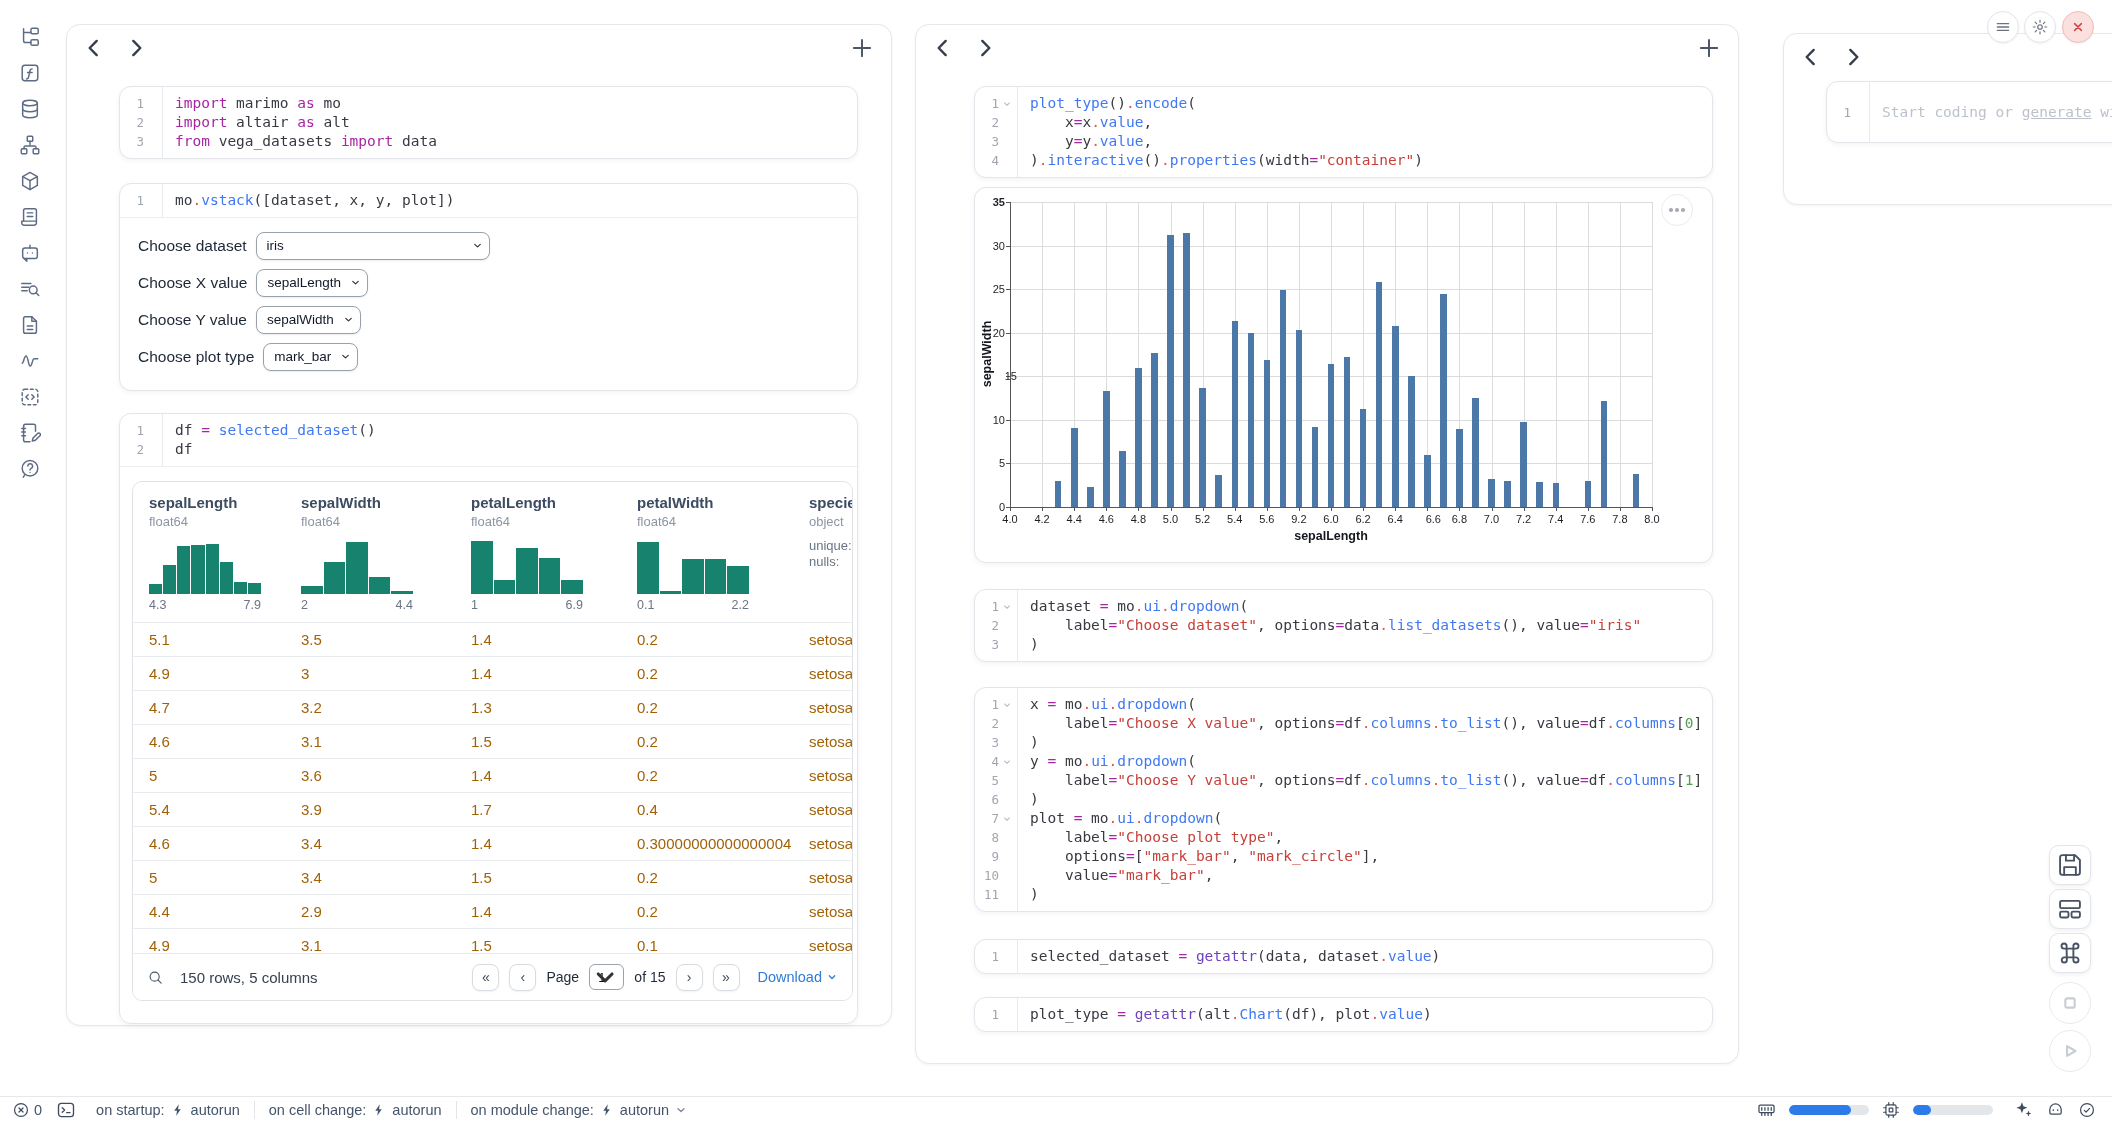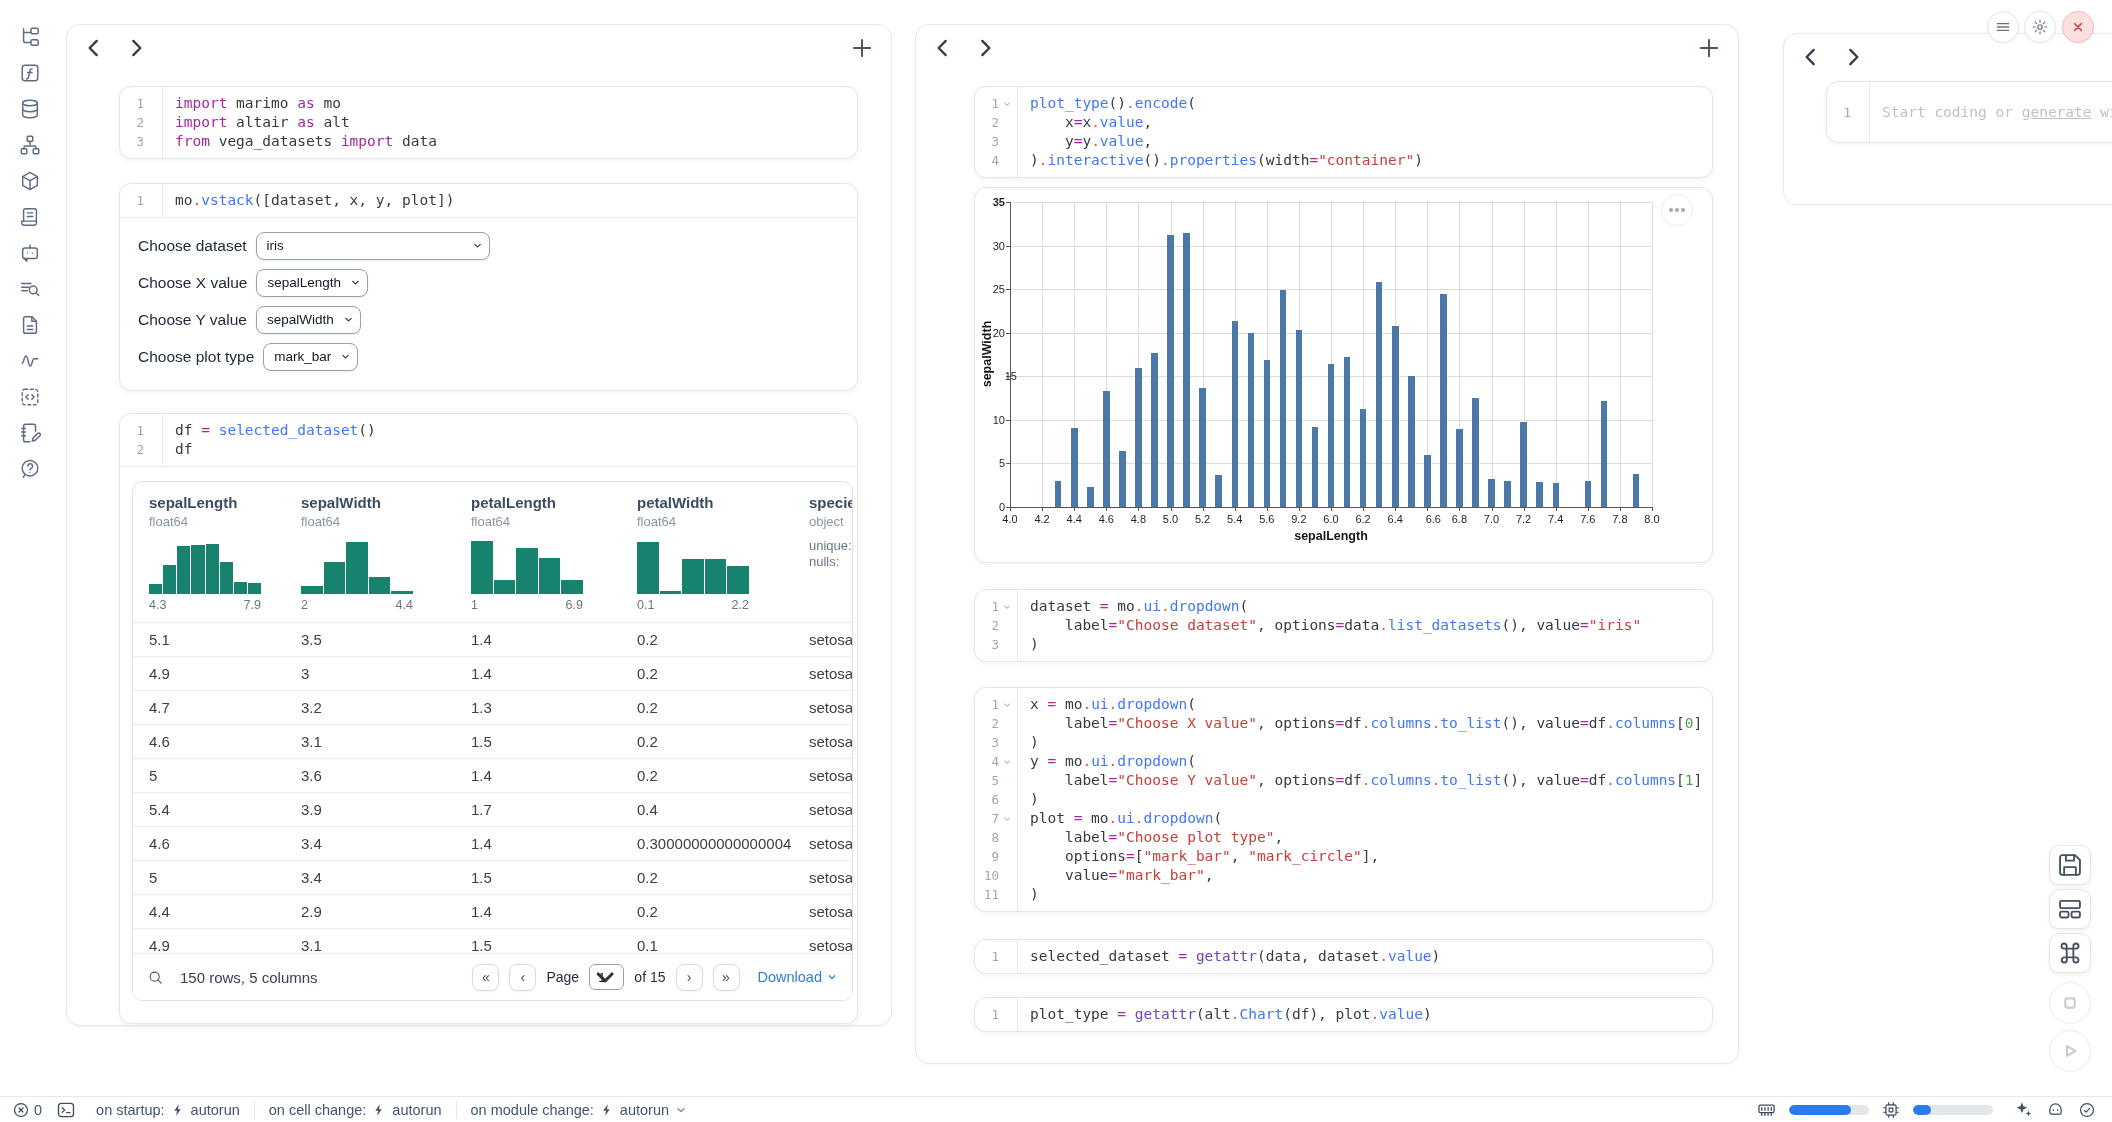--- a/index.html
+++ b/index.html
@@ -43,21 +43,21 @@
   .trow{display:flex;}
   .tcol{flex:0 0 auto;padding-left:16px;box-sizing:border-box;}
   .c0{width:152px;} .c1{width:170px;} .c2{width:166px;} .c3{width:172px;} .c4{width:220px;}
   #thead{padding-top:12px;padding-bottom:10px;}
   .hname{font-size:15px;font-weight:bold;color:#3c4d62;line-height:18px;white-space:nowrap;}
   .hdtype{font-size:13px;color:#8b95a4;line-height:16px;margin-top:2px;}
   .hist{margin-top:8px;height:56px;width:112px;display:flex;align-items:flex-end;gap:1px;}
   .hist .hb{flex:1 1 0;}
   .minmax{margin-top:4px;width:112px;display:flex;justify-content:space-between;font-size:12.5px;color:#6b7482;}
   .meta{margin-top:8px;font-size:13px;color:#6b7482;line-height:16px;white-space:nowrap;}
-  .drow{display:flex;height:33px;align-items:center;border-top:1px solid #e9ecef;font-size:15px;color:#404040;cursor:default;}
+  .drow{display:flex;height:33px;align-items:center;border-top:1px solid #e9ecef;font-size:15px;color:#a16207;cursor:default;}
   .drow .tcol{white-space:nowrap;}
   #tfoot{position:absolute;left:0;right:0;bottom:0;height:46px;border-top:1px solid #e9ecef;display:flex;align-items:center;padding:0 14px;gap:10px;background:#fff;}
   #tfoot .summary{font-size:15px;color:#374151;margin-left:6px;}
   .pgbtn{width:27px;height:27px;border:1px solid #d8dce1;border-radius:8px;background:#fff;display:flex;align-items:center;justify-content:center;
     font-size:14px;color:#3f4a57;box-shadow:0 1px 2px rgba(0,0,0,.05);cursor:pointer;}
   .pgtxt{font-size:14px;color:#1f2937;}
   .pgselect{position:relative;display:inline-flex;align-items:center;height:24px;border:1px solid #9aa2ac;border-radius:6px;padding:0 18px 0 8px;font-size:13px;color:#111;cursor:pointer;}
   .pgselect .chev{position:absolute;right:3px;color:#333;}
   #dl{display:flex;align-items:center;gap:4px;color:#2e7cd6;font-size:14.5px;margin-left:8px;cursor:pointer;}
   

